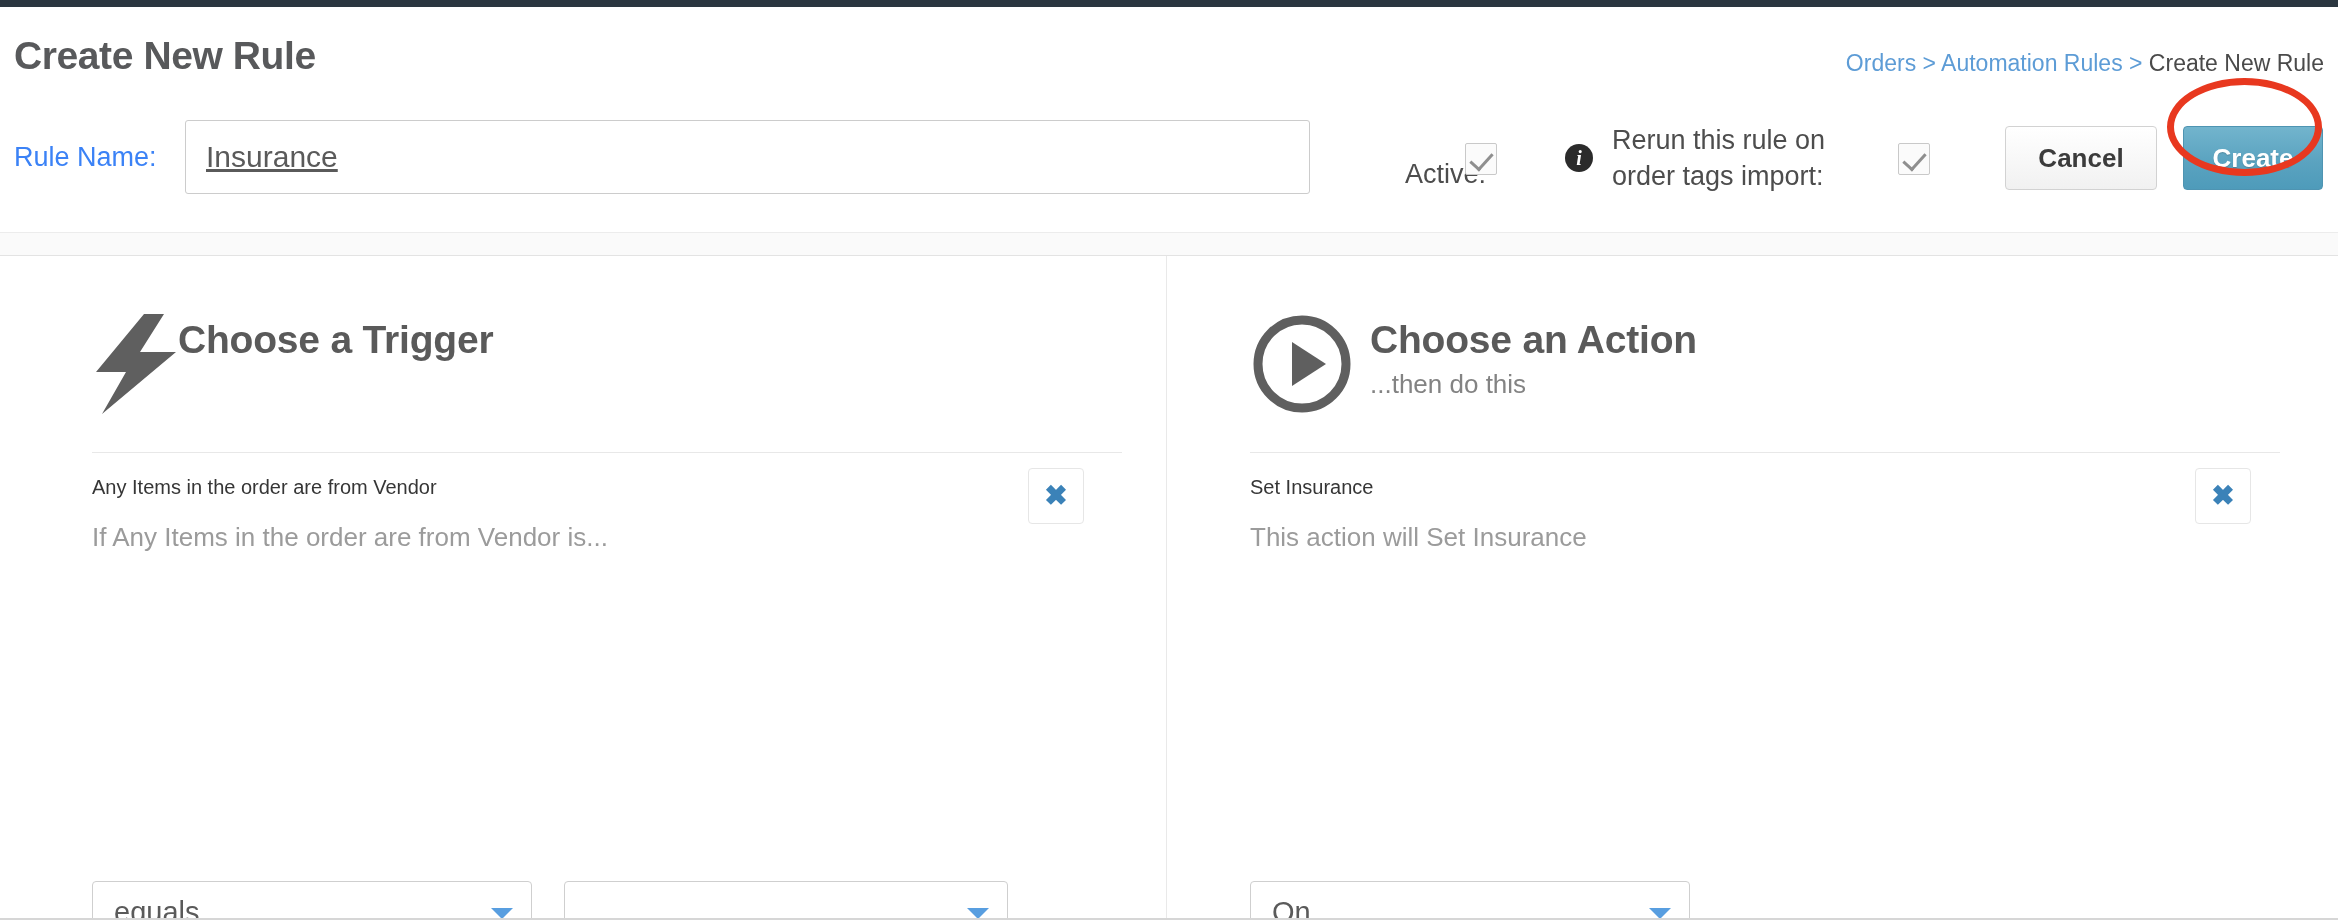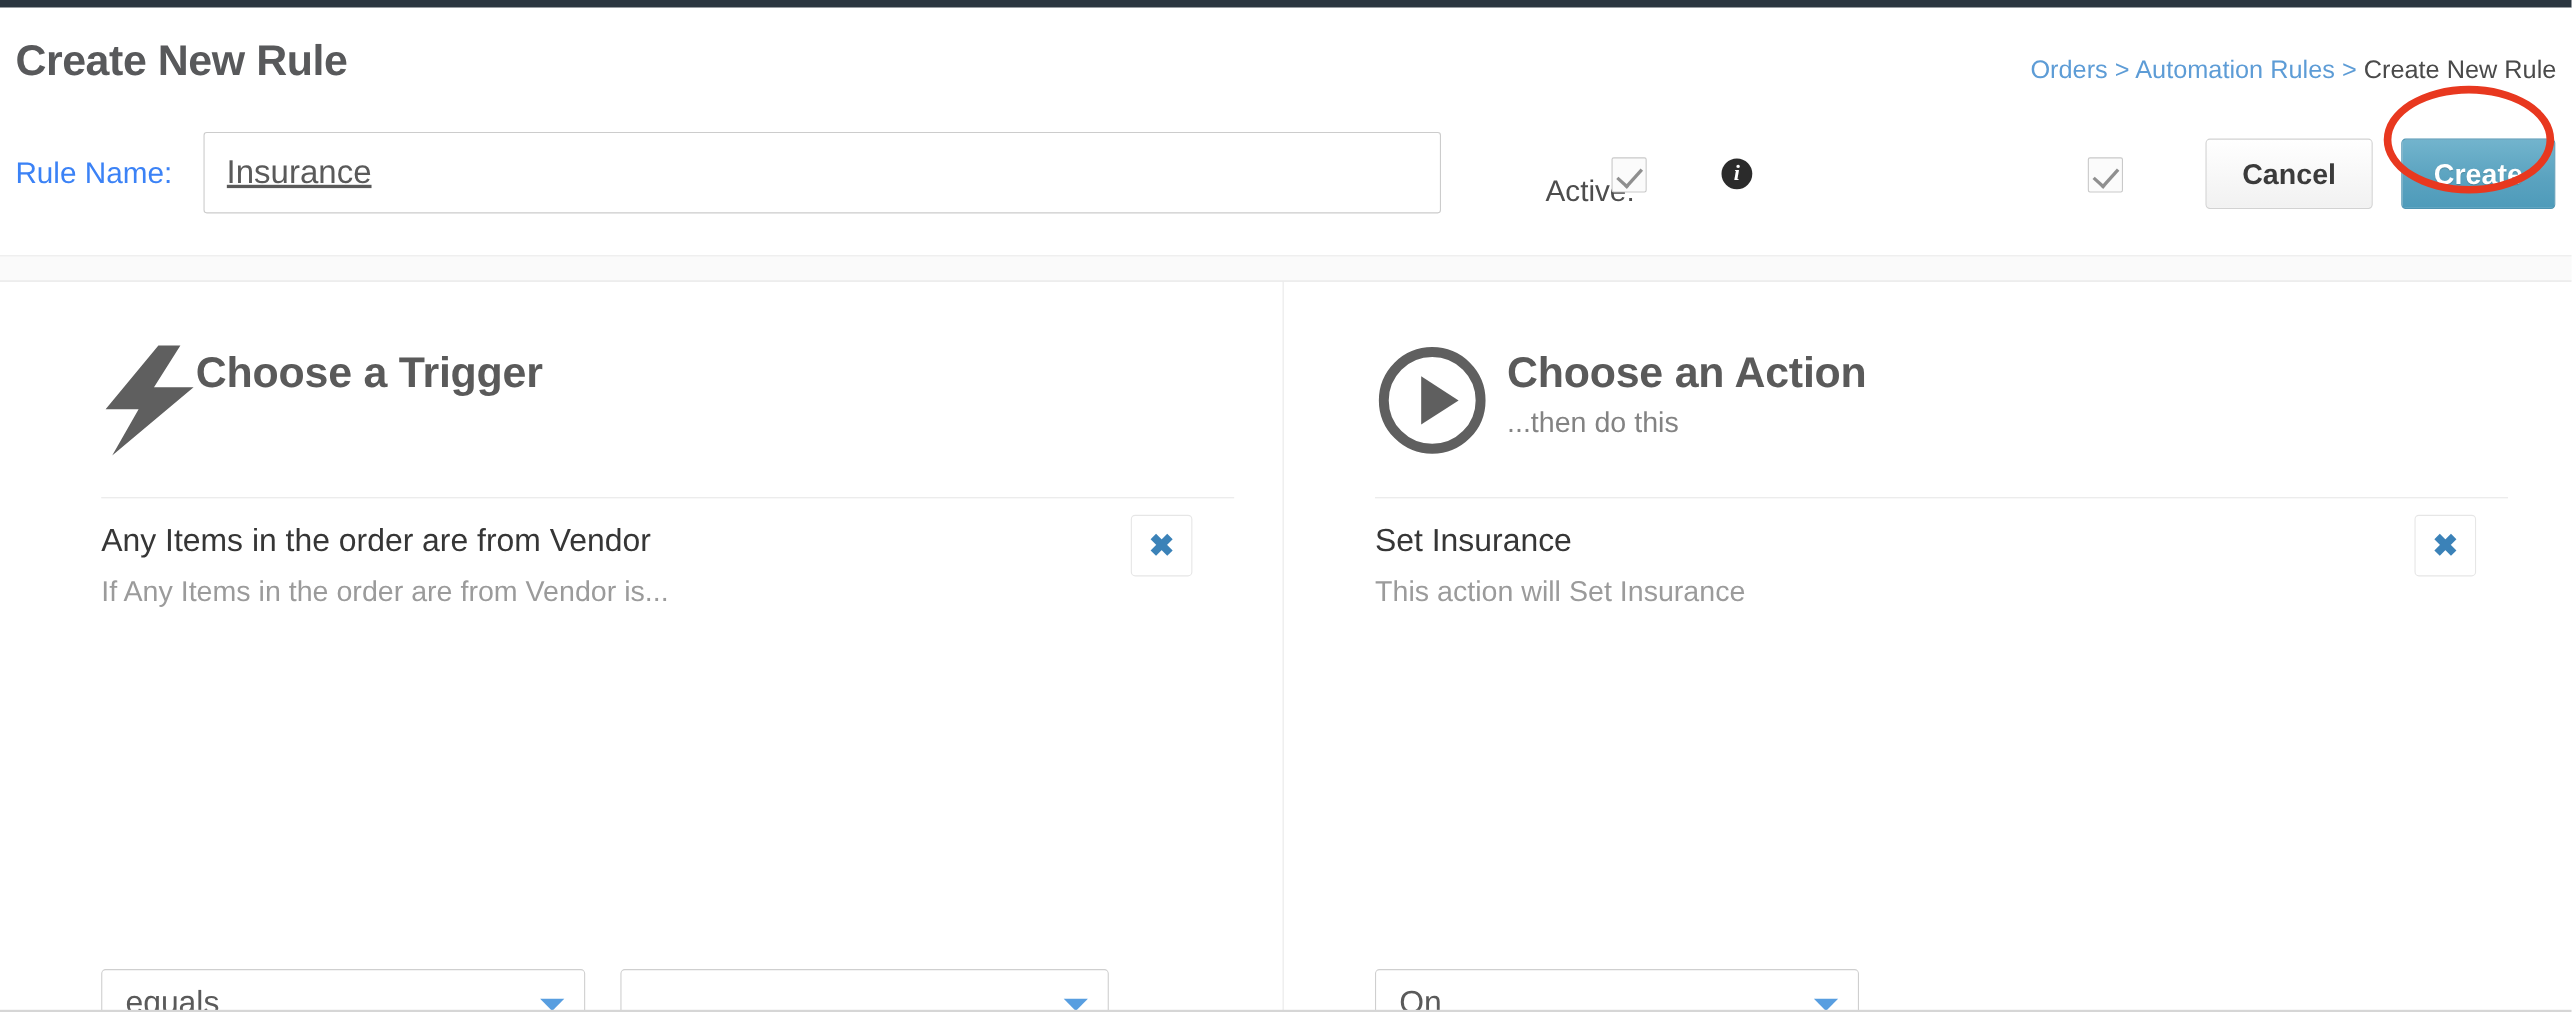--- a/index.html
+++ b/index.html
@@ -236,21 +236,21 @@
     left: 64px; top: 196px;
     width: 1030px; height: 1px;
     background: #e8e8e8;
   }
   .panel-action .head-rule { left: 55px; width: 1030px; }
 
   
   .item-title {
     position: absolute;
     left: 64px; top: 220px;
-    font-size: 29px;
+    font-size: 20px;
     color: #363636;
     white-space: nowrap;
   }
   .panel-action .item-title { left: 55px; }
   .item-sub {
     position: absolute;
     left: 64px; top: 266px;
     font-size: 26px;
     color: #9b9b9b;
     white-space: nowrap;
@@ -335,20 +335,21 @@
     <div class="rule-row">
 
       <div class="rule-name-label">Rule Name:</div>
 
       <input class="rule-name-input" type="text" value="Insurance" style="">
 
       <div class="active-label">Active:</div>
       <div class="checkbox" id="active-checkbox"></div>
 
       <div class="info-icon">i</div>
+      <div class="rerun-label">Rerun this rule on order tags import:</div>
       <div class="checkbox" id="rerun-checkbox"></div>
 
       <button class="btn btn-cancel">Cancel</button>
       <button class="btn btn-create">Create</button>
     </div>
   </div>
 
   <div class="annot-ellipse"></div>
 
   <div class="band"></div>

